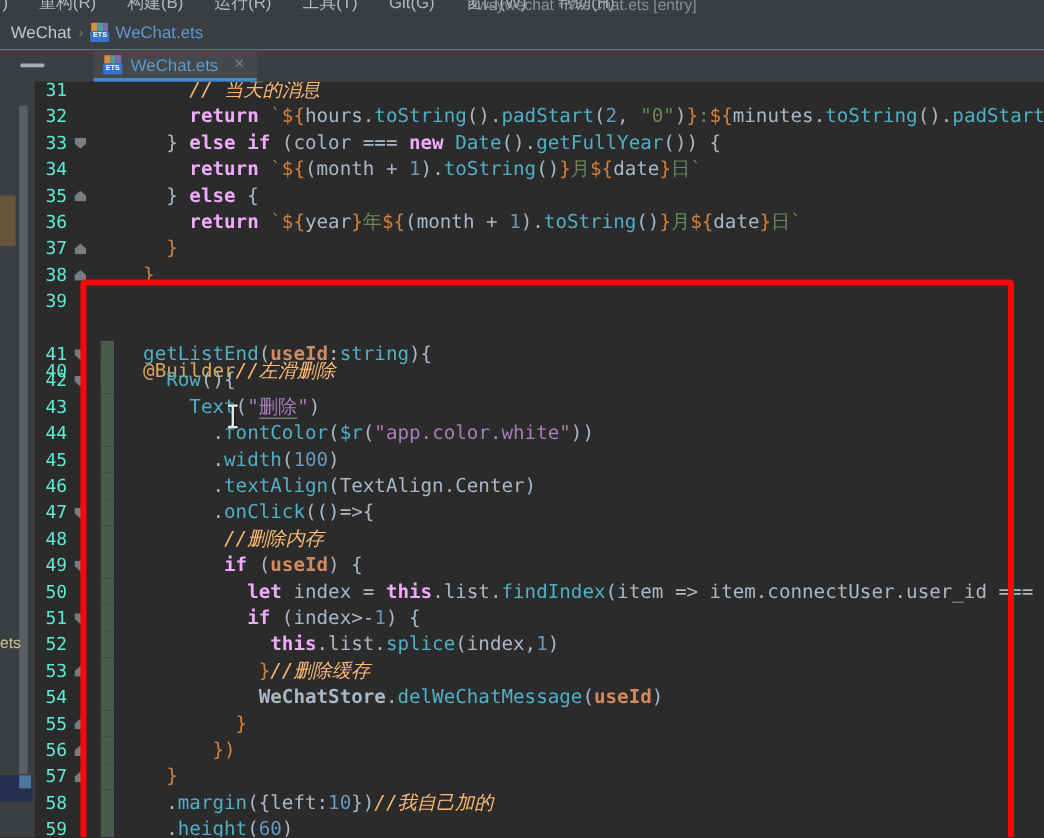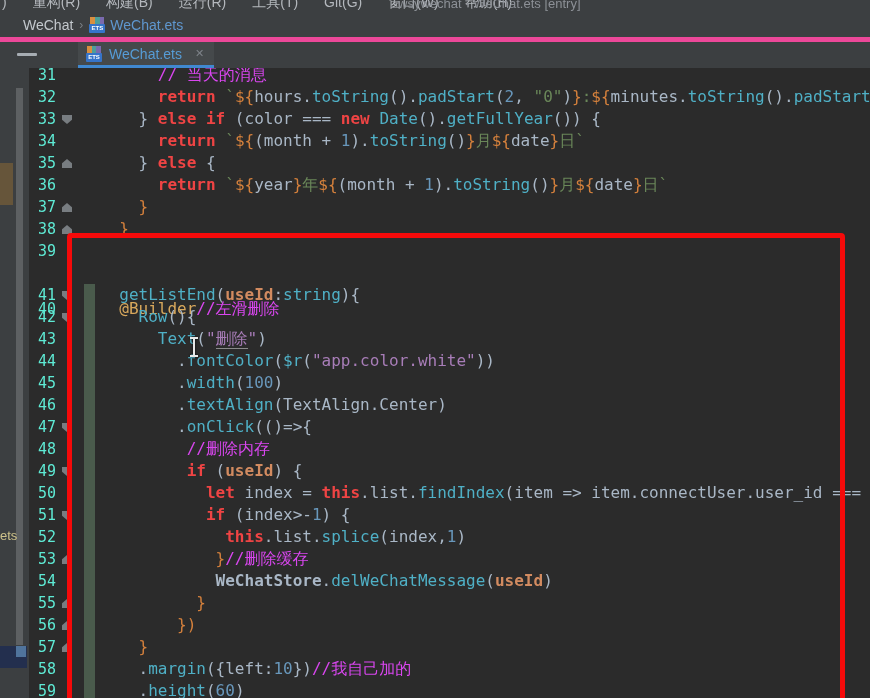--- a/index.html
+++ b/index.html
@@ -10,22 +10,22 @@
   
   .titlebar { position:absolute; left:0; top:0; width:870px; height:13px;
               background:#3c3f41; overflow:hidden; z-index:5; }
   .menu-row { position:absolute; left:2px; top:-7px; display:flex; gap:26px;
               font-size:14px; line-height:19px; color:#b4b8bd; white-space:nowrap; }
   .menu-item { cursor:default; }
   .win-title { position:absolute; left:398px; top:-6px; font-size:13px; line-height:19px; color:#8c9096; white-space:nowrap; }
 
   
   .crumbbar { position:absolute; left:0; top:13px; width:870px; height:29px;
-              background:#3c3f41; border-bottom:5px solid #ec4899; z-index:5;
-              display:flex; align-items:center; padding-left:23px; font-size:14px; }
+              background:#3c3f41; border-bottom:1px solid #ec4899; z-index:5;
+              display:flex; align-items:center; padding-left:9px; font-size:14px; }
   .crumb-project { color:#c3c8cd; }
   .crumb-sep { color:#7a7f84; margin:0 6px; font-size:12px; }
   .crumb-file { color:#5f97cf; margin-left:5px; }
 
   
   .ets-icon { display:inline-block; width:16px; height:16px; position:relative; vertical-align:middle; }
   .ets-icon .mosaic { position:absolute; left:1px; top:0; width:14px; height:7px; display:flex; }
   .ets-icon .mosaic i { flex:1; }
   .ets-icon .m1 { background:#d98f40; } .ets-icon .m2 { background:#4d9e9a; } .ets-icon .m3 { background:#7a6aae; }
   .ets-icon .tag { position:absolute; left:0; top:7px; width:16px; height:9px; background:#3674c9;
@@ -53,28 +53,28 @@
   .editor { position:absolute; left:29px; top:68px; right:0; bottom:0; background:#2b2b2b; overflow:hidden; }
   .line { position:absolute; left:0; height:22px; width:841px; white-space:nowrap; }
   .ln { position:absolute; left:3px; top:0; width:24px; text-align:right;
         font-family:"DejaVu Sans Mono", monospace; font-size:15px; line-height:22px; color:#5eead4; }
   .foldcol { position:absolute; left:33px; top:7px; width:10px; height:9px; }
   .fold-d { background:#787d81; clip-path:polygon(0 0,100% 0,100% 52%,50% 100%,0 52%); }
   .fold-u { background:#787d81; clip-path:polygon(50% 0,100% 48%,100% 100%,0 100%,0 48%); }
   .chgbar { position:absolute; left:55px; top:0; width:11px; height:22px; background:#4a5b4c; }
   .code { position:absolute; left:71px; top:0; font-family:"DejaVu Sans Mono", monospace;
           font-size:16px; line-height:22px; white-space:pre; color:#a9b7c6; }
-  .tk-kw  { color:#ef4444; font-weight:bold; }
+  .tk-kw  { color:#f0abfc; font-weight:bold; }
   .tk-str { color:#6a8759; }
   .tk-strp{ color:#a87db8; }
   .tk-stru{ color:#a87db8; border-bottom:1px solid #8a8a8a; }
   .tk-num { color:#6897bb; }
   .tk-fn  { color:#4fb0c6; }
   .tk-ann { color:#d8a85c; }
-  .tk-cmt { color:#d946ef; }
+  .tk-cmt { color:#fdba74;font-style:italic; }
   .tk-pl  { color:#a9b7c6; }
   .tk-br  { color:#d4803c; }
   .tk-prm { color:#d28b60; font-weight:bold; }
   .tk-cls { color:#a9b7c6; font-weight:bold; }
 
   
   .red-rect { position:absolute; left:67px; top:233px; width:778px; height:480px;
               border:5px solid #f50a0a; border-radius:4px; z-index:40; pointer-events:none; }
 
   

